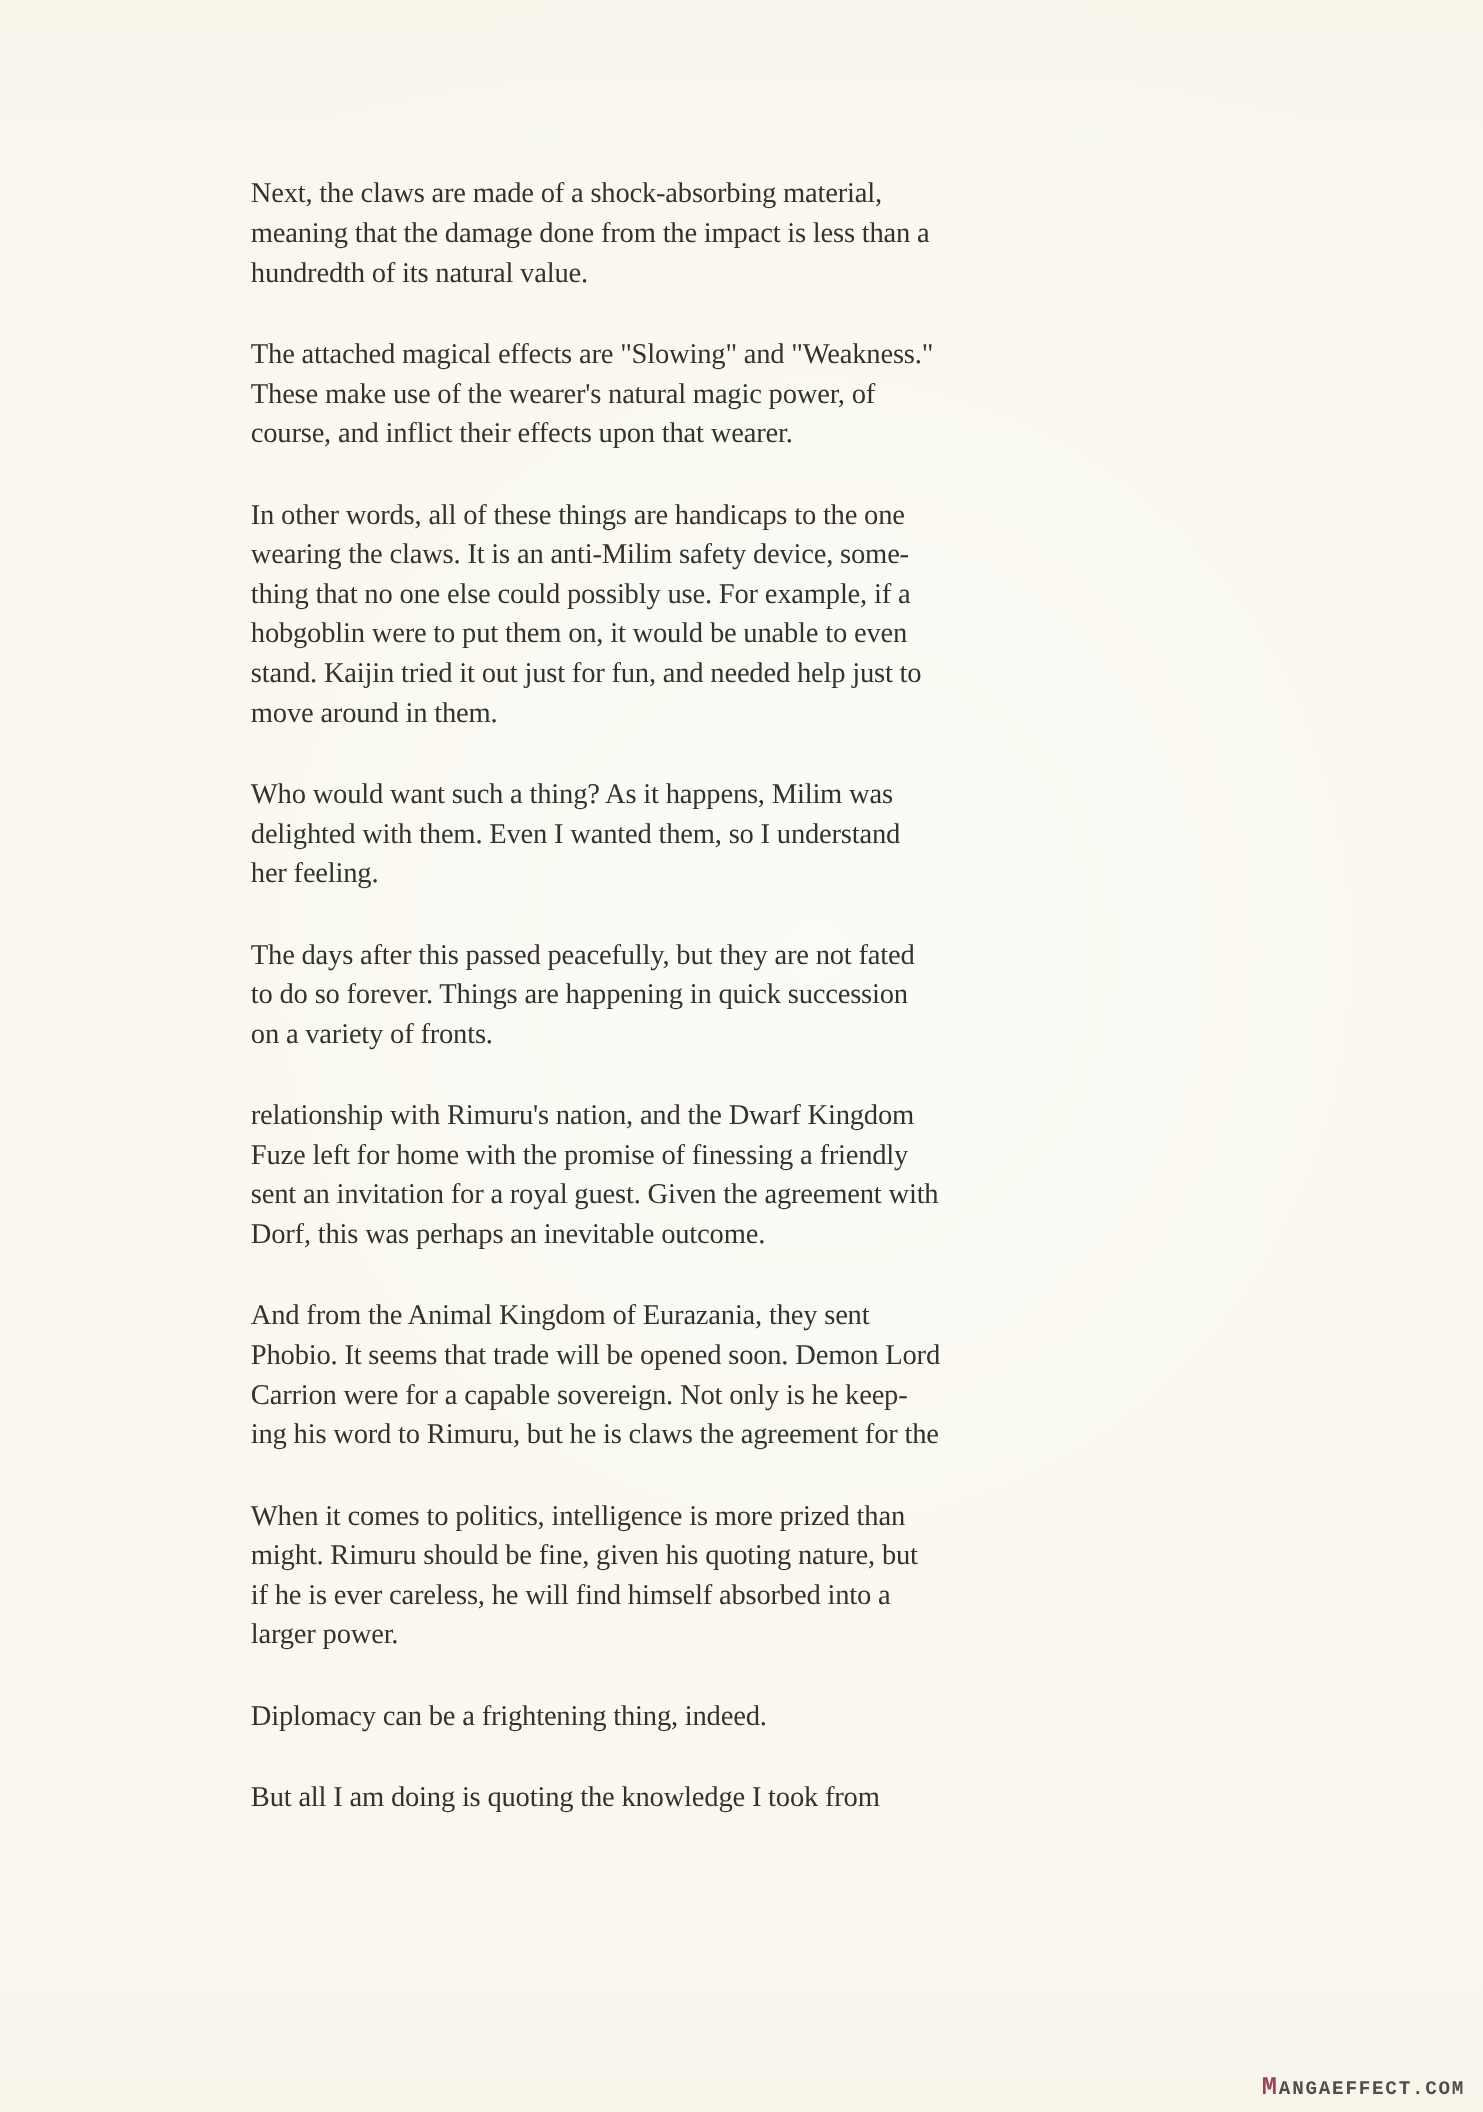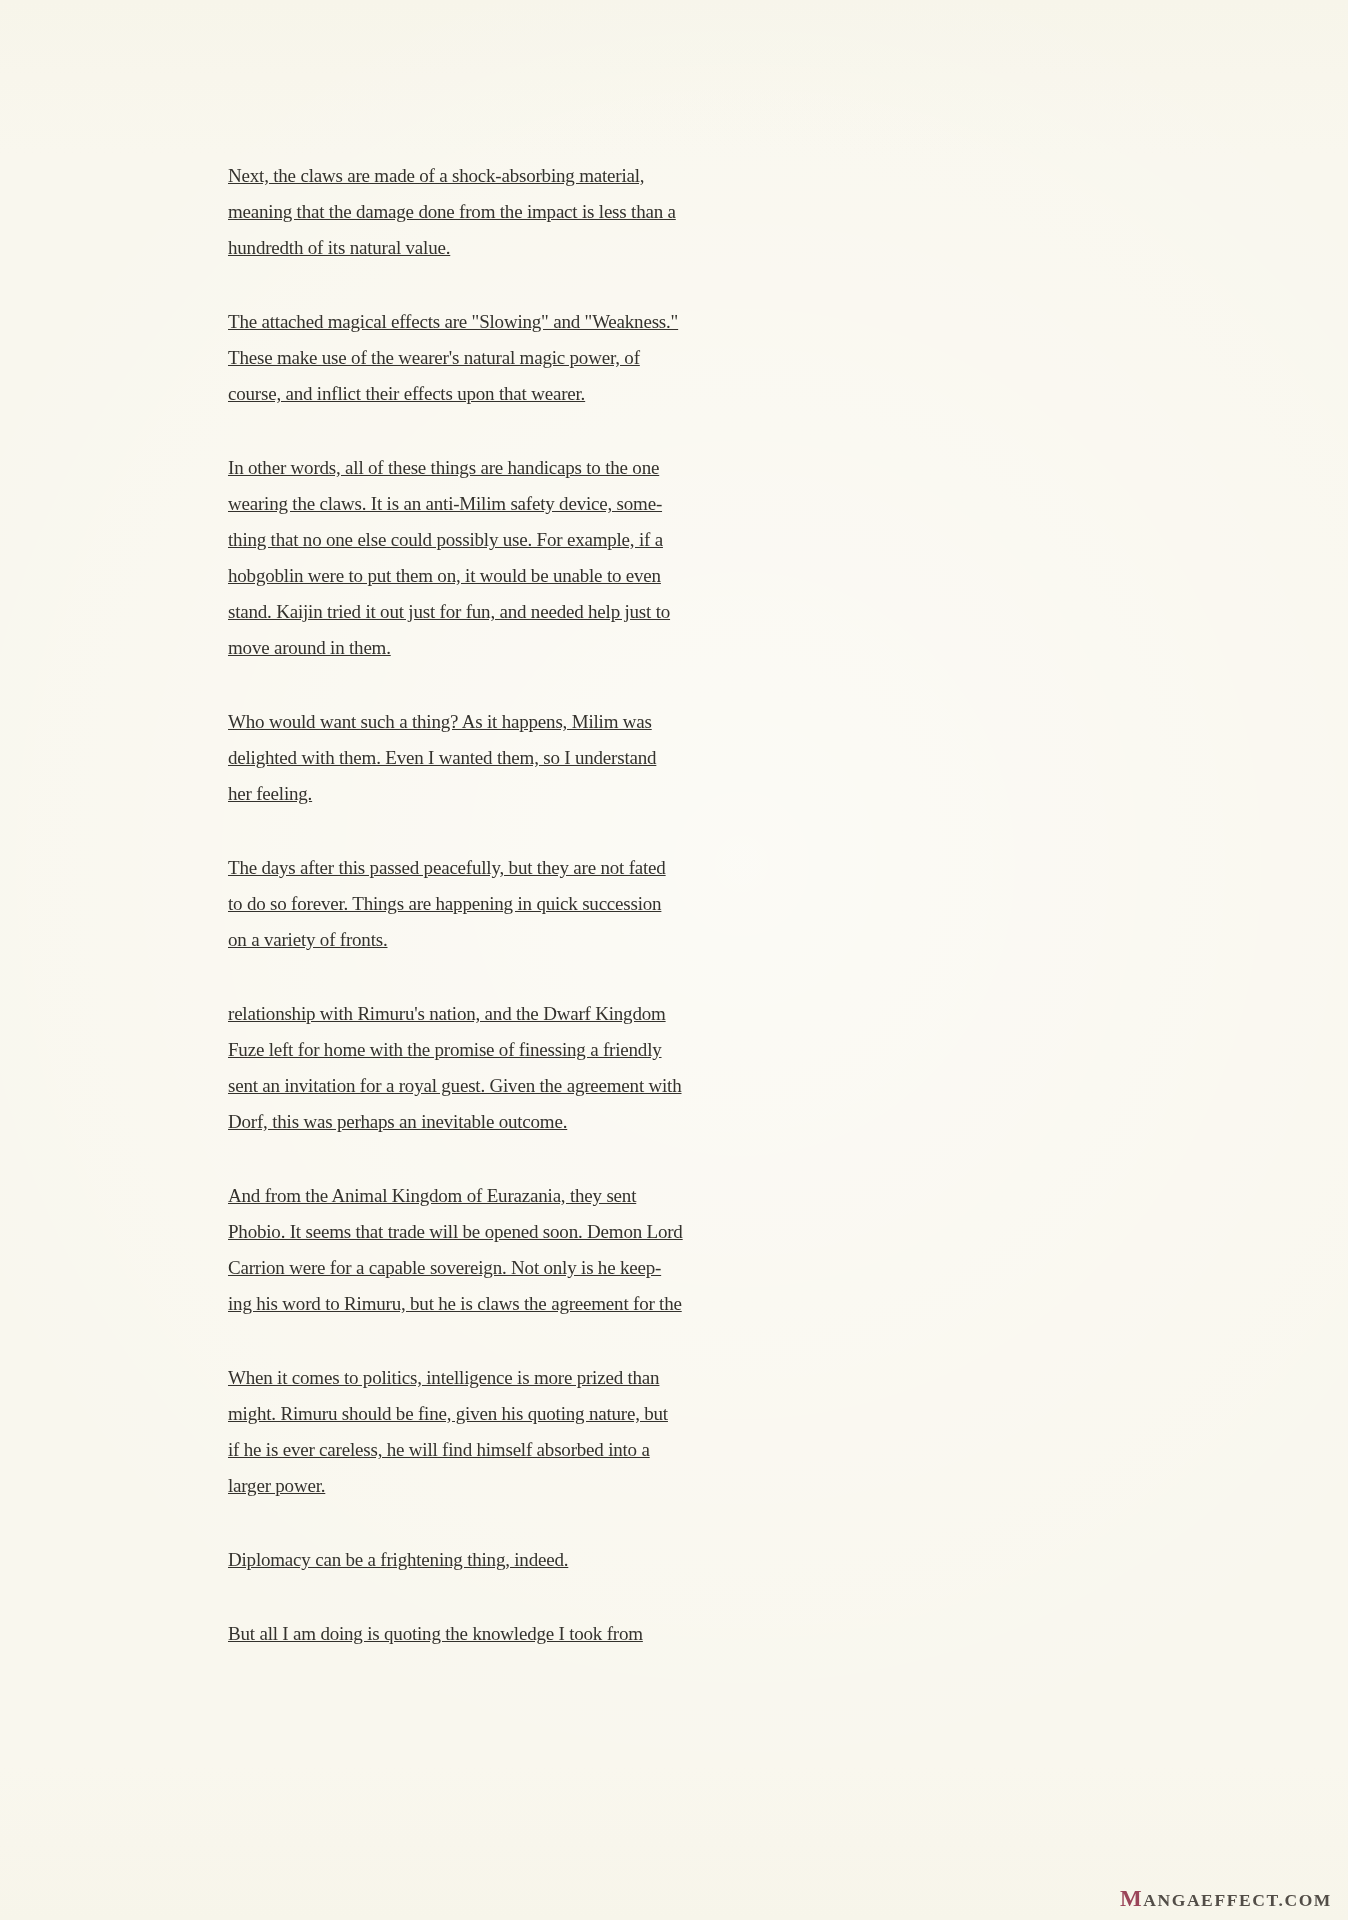--- a/index.html
+++ b/index.html
@@ -22,33 +22,32 @@
     background:
       radial-gradient(ellipse 120% 90% at 55% 45%, rgba(255,255,255,0.45) 0%, rgba(255,255,255,0.0) 55%),
       linear-gradient(180deg, #f7f5ea 0%, #f9f7ee 8%, #f9f7ee 92%, #f7f5ea 100%);
   }
   .text-block {
     position: absolute;
     left: 228px;
     top: 158px;
     width: 670px;
     color: var(--text-color);
-    font-size: 19px;
+    font-size: 26px;
     line-height: 36px;
     letter-spacing: -0.2px;
-    text-decoration: underline;
   }
   .paragraph { margin-bottom: 38px; }
   .paragraph:last-child { margin-bottom: 0; }
   .line { white-space: nowrap; }
   .watermark {
     position: absolute;
     right: 16px;
     bottom: 10px;
-    font-family: Liberation Serif, serif;
+    font-family: Liberation Mono, monospace;
     font-weight: 700;
     letter-spacing: 1.6px;
     line-height: 1;
     user-select: none;
   }
   .wm-first {
     color: var(--wm-accent);
     font-size: 23px;
     vertical-align: baseline;
   }

